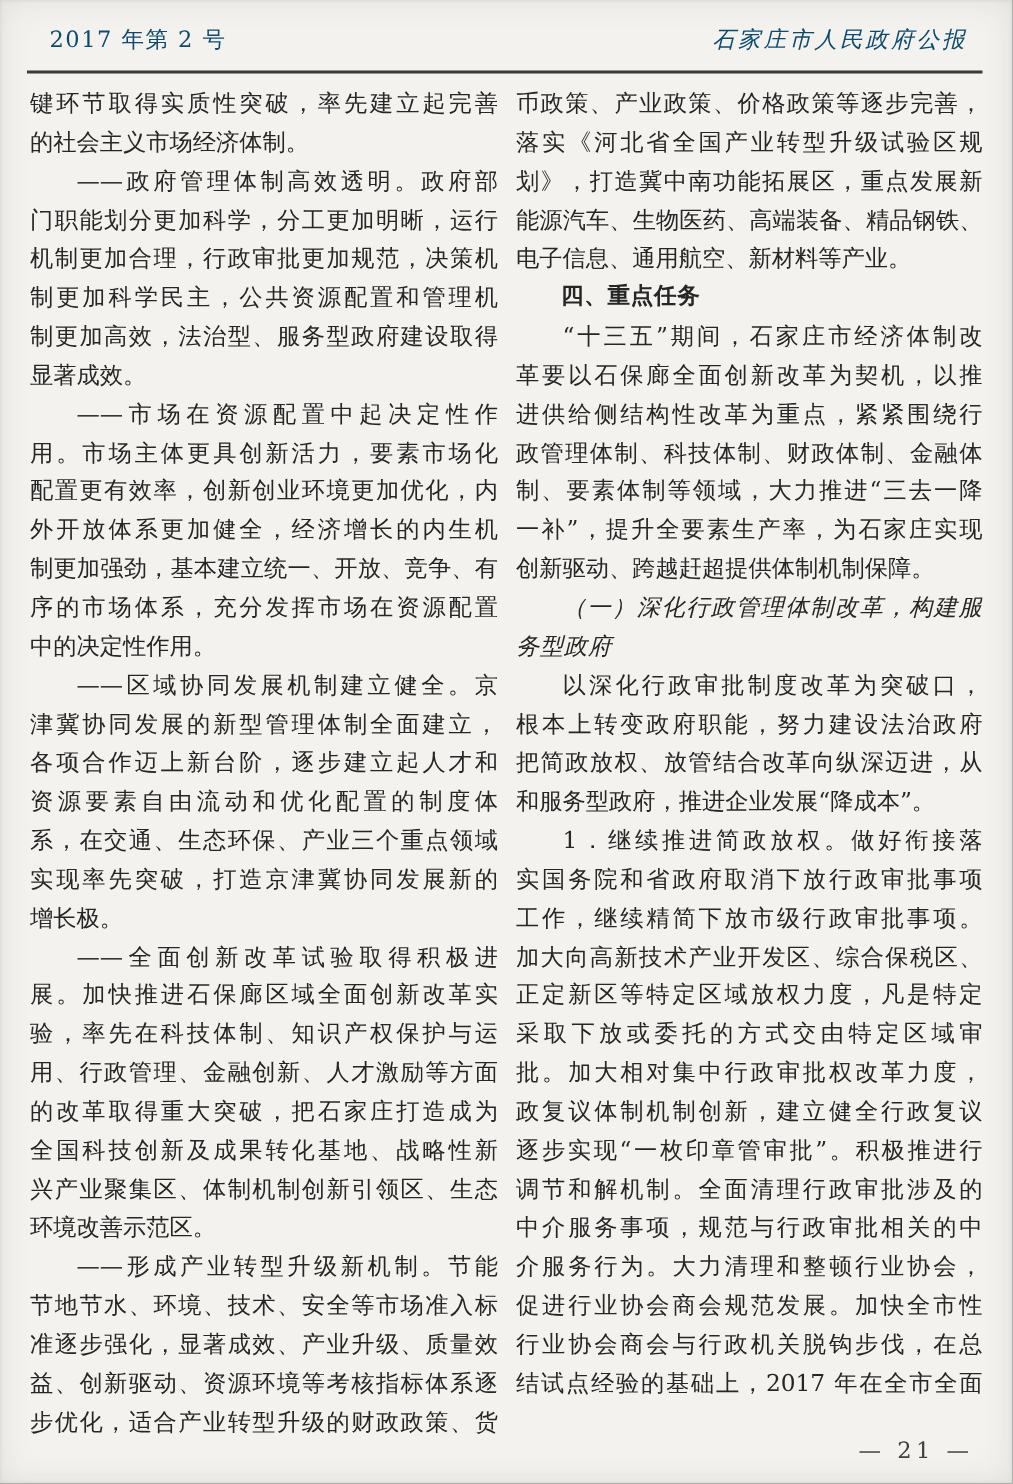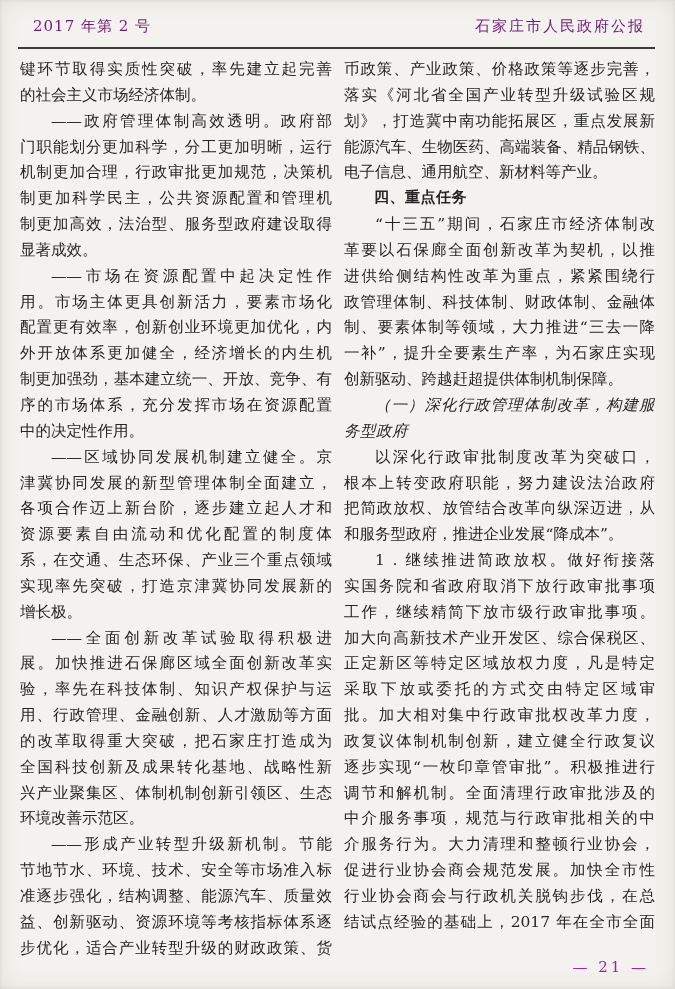--- a/index.html
+++ b/index.html
@@ -19,23 +19,23 @@
     position: absolute;
     top: 17px;
     left: 33px;
     right: 30px;
     height: 22px;
     display: flex;
     justify-content: space-between;
     align-items: baseline;
     font-size: 15px;
     letter-spacing: 1px;
-    color: #701a75;
+    color: #0c4a6e;
   }
-  .gazette-title { letter-spacing: 2px; }
+  .gazette-title { font-style: italic; letter-spacing: 2px; }
   .header-rule {
     position: absolute;
     top: 47px;
     left: 18px;
     width: 637px;
     border-top: 2px solid #3a3a3a;
   }
   .column {
     position: absolute;
     top: 57px;
@@ -60,21 +60,21 @@
     font-size: 15px;
     letter-spacing: 0.5px;
   }
   .line.kai { font-style: italic; letter-spacing: 0.5px; }
   .footer {
     position: absolute;
     right: 26px;
     bottom: 13px;
     font-size: 15px;
     letter-spacing: 3px;
-    color: #a21caf;
+    color: #404040;
   }
 </style>
 </head>
 <body>
 
 <div class="page">
 
   <div class="header">
     <span class="issue-label">2017 年第 2 号</span>
     <span class="gazette-title">石家庄市人民政府公报</span>
@@ -108,21 +108,21 @@
       <div class="line j ind">——全面创新改革试验取得积极进</div>
       <div class="line j">展。加快推进石保廊区域全面创新改革实</div>
       <div class="line j">验，率先在科技体制、知识产权保护与运</div>
       <div class="line j">用、行政管理、金融创新、人才激励等方面</div>
       <div class="line j">的改革取得重大突破，把石家庄打造成为</div>
       <div class="line j">全国科技创新及成果转化基地、战略性新</div>
       <div class="line j">兴产业聚集区、体制机制创新引领区、生态</div>
       <div class="line">环境改善示范区。</div>
       <div class="line j ind">——形成产业转型升级新机制。节能</div>
       <div class="line j">节地节水、环境、技术、安全等市场准入标</div>
-      <div class="line j">准逐步强化，结构调整、能源汽车、质量效</div>
+      <div class="line j">准逐步强化，显著成效、产业升级、质量效</div>
       <div class="line j">益、创新驱动、资源环境等考核指标体系逐</div>
       <div class="line j">步优化，适合产业转型升级的财政政策、货</div>
     </div>
 
   <div class="column right">
       <div class="line j">币政策、产业政策、价格政策等逐步完善，</div>
       <div class="line j">落实《河北省全国产业转型升级试验区规</div>
       <div class="line j">划》，打造冀中南功能拓展区，重点发展新</div>
       <div class="line j">能源汽车、生物医药、高端装备、精品钢铁、</div>
       <div class="line">电子信息、通用航空、新材料等产业。</div>

